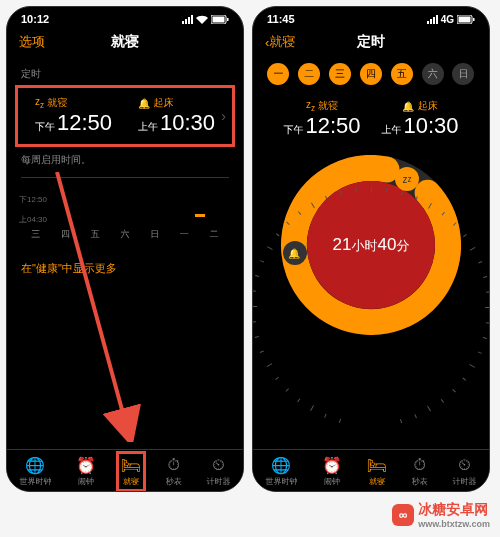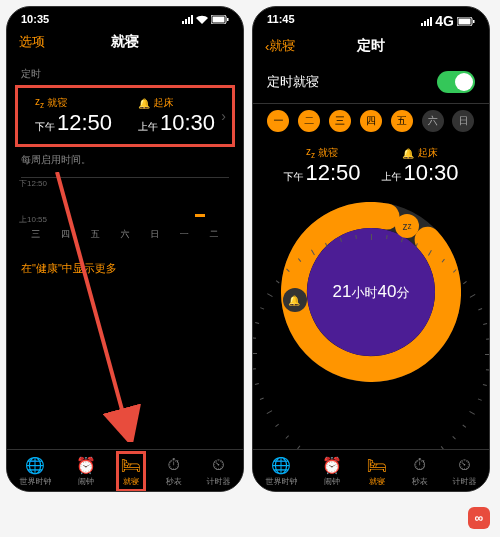--- a/index.html
+++ b/index.html
@@ -36,21 +36,21 @@
     .row-toggle-label { color: #fff; font-size: 13px; }
     .toggle { width: 38px; height: 22px; background: #34c759; border-radius: 11px; position: relative; }
     .toggle::after { content: ""; position: absolute; width: 18px; height: 18px; background: #fff; border-radius: 50%; right: 2px; top: 2px; }
     .days { display: flex; justify-content: space-around; padding: 6px 10px 10px; }
     .day { width: 22px; height: 22px; border-radius: 50%; display: flex; align-items: center; justify-content: center; font-size: 10px; }
     .day.on { background: #ff9500; color: #000; }
     .day.off { background: #333; color: #aaa; }
     .dial-wrap { display: flex; justify-content: center; padding: 8px 0; }
     .dial { width: 180px; height: 180px; position: relative; }
     .dial-ring { position: absolute; inset: 0; }
-    .dial-inner { position: absolute; inset: 26px; background: #4c1d95; border-radius: 50%; display: flex; align-items: center; justify-content: center; }
+    .dial-inner { position: absolute; inset: 26px; background: #b91c1c; border-radius: 50%; display: flex; align-items: center; justify-content: center; }
     .dial-text { color: #fff; font-size: 13px; }
     .dial-text .n { font-size: 17px; }
     .handle { position: absolute; width: 24px; height: 24px; border-radius: 50%; display: flex; align-items: center; justify-content: center; font-size: 10px; }
     .h-bed { background: #ff9500; top: 12px; right: 42px; color: #333; }
     .h-wake { background: #333; top: 86px; left: 2px; color: #ff9500; }
     .time-row2 { display: flex; justify-content: space-around; padding: 4px 20px 8px; }
     .tick { position: absolute; left: 50%; top: 50%; width: 1px; height: 4px; background: #555; transform-origin: 0 62px; }
     .watermark { position: absolute; bottom: 8px; right: 10px; display: flex; align-items: center; gap: 4px; font-weight: 600; }
     .wm-icon { width: 22px; height: 22px; background: #e84c3d; border-radius: 6px; display: flex; align-items: center; justify-content: center; color: #fff; font-size: 12px; }
     .wm-text { color: #e84c3d; font-size: 14px; }
@@ -59,21 +59,21 @@
     .bars i { width: 2px; background: #fff; display: block; }
   </style>
 </head>
 <body>
 
 <div class="container">
 
   <div class="phone">
     <div class="notch"></div>
     <div class="status">
-      <span>10:35</span>
+      <span>10:12</span>
       <span class="status-r">
         <span class="bars">
             <i style="height:3px"></i>
             <i style="height:5px"></i>
             <i style="height:7px"></i>
             <i style="height:9px"></i>
           </span>
         <svg width="12" height="9" viewBox="0 0 12 9">
             <path d="M6 9L0 3C3 0 9 0 12 3Z" fill="#fff"></path>
           </svg>
@@ -109,22 +109,22 @@
           <div class="time-val">
               <span class="time-prefix">上午</span>
               <span class="time-num">10:30</span>
             </div>
         </div>
         <span class="chev">›</span>
       </div>
     </div>
     <div class="sub">每周启用时间。</div>
     <div class="chart">
-      <span class="chart-y" style="top:0">下12:50</span>
-      <span class="chart-y" style="top:36px">上10:55</span>
+      <span class="chart-y" style="top:16px">下12:50</span>
+      <span class="chart-y" style="top:36px">上04:30</span>
       <div style="position:absolute;top:36px;right:24px;width:10px;height:3px;background:#ff9500"></div>
       <div class="chart-x">
           <span>三</span>
           <span>四</span>
           <span>五</span>
           <span>六</span>
           <span>日</span>
           <span>一</span>
           <span>二</span>
         </div>
@@ -166,38 +166,34 @@
     <div class="notch"></div>
     <div class="status">
       <span>11:45</span>
       <span class="status-r">
         <span class="bars">
             <i style="height:3px"></i>
             <i style="height:5px"></i>
             <i style="height:7px"></i>
             <i style="height:9px"></i>
           </span>
-        <span style="font-size:14px">4G</span>
+        <span style="font-size:10px">4G</span>
         <svg width="18" height="9" viewBox="0 0 18 9">
             <rect x="0" y="0" width="15" height="9" rx="2" fill="none" stroke="#fff" stroke-width="1"></rect>
             <rect x="1.5" y="1.5" width="12" height="6" fill="#fff"></rect>
             <rect x="16" y="3" width="1.5" height="3" fill="#fff"></rect>
           </svg>
       </span>
     </div>
     <div class="nav">
       <span class="nav-l">
           <span>‹</span>
           <span>就寝</span>
         </span>
       <span class="nav-c">定时</span>
-    </div>
-    <div class="row-toggle">
-      <span class="row-toggle-label">定时就寝</span>
-      <div class="toggle"></div>
     </div>
     <div class="days">
         <div class="day on">一</div>
         <div class="day on">二</div>
         <div class="day on">三</div>
         <div class="day on">四</div>
         <div class="day on">五</div>
         <div class="day off">六</div>
         <div class="day off">日</div>
       </div>
@@ -305,13 +301,17 @@
       <div class="tab">
           <span class="tab-icon">⏲</span>
           <span>计时器</span>
         </div>
     </div>
   </div>
 </div>
 
 <div class="watermark">
   <div class="wm-icon">∞</div>
+  <div>
+    <div class="wm-text">冰糖安卓网</div>
+    <div class="wm-url">www.btxtzw.com</div>
+  </div>
 </div>
 
 </body></html>

